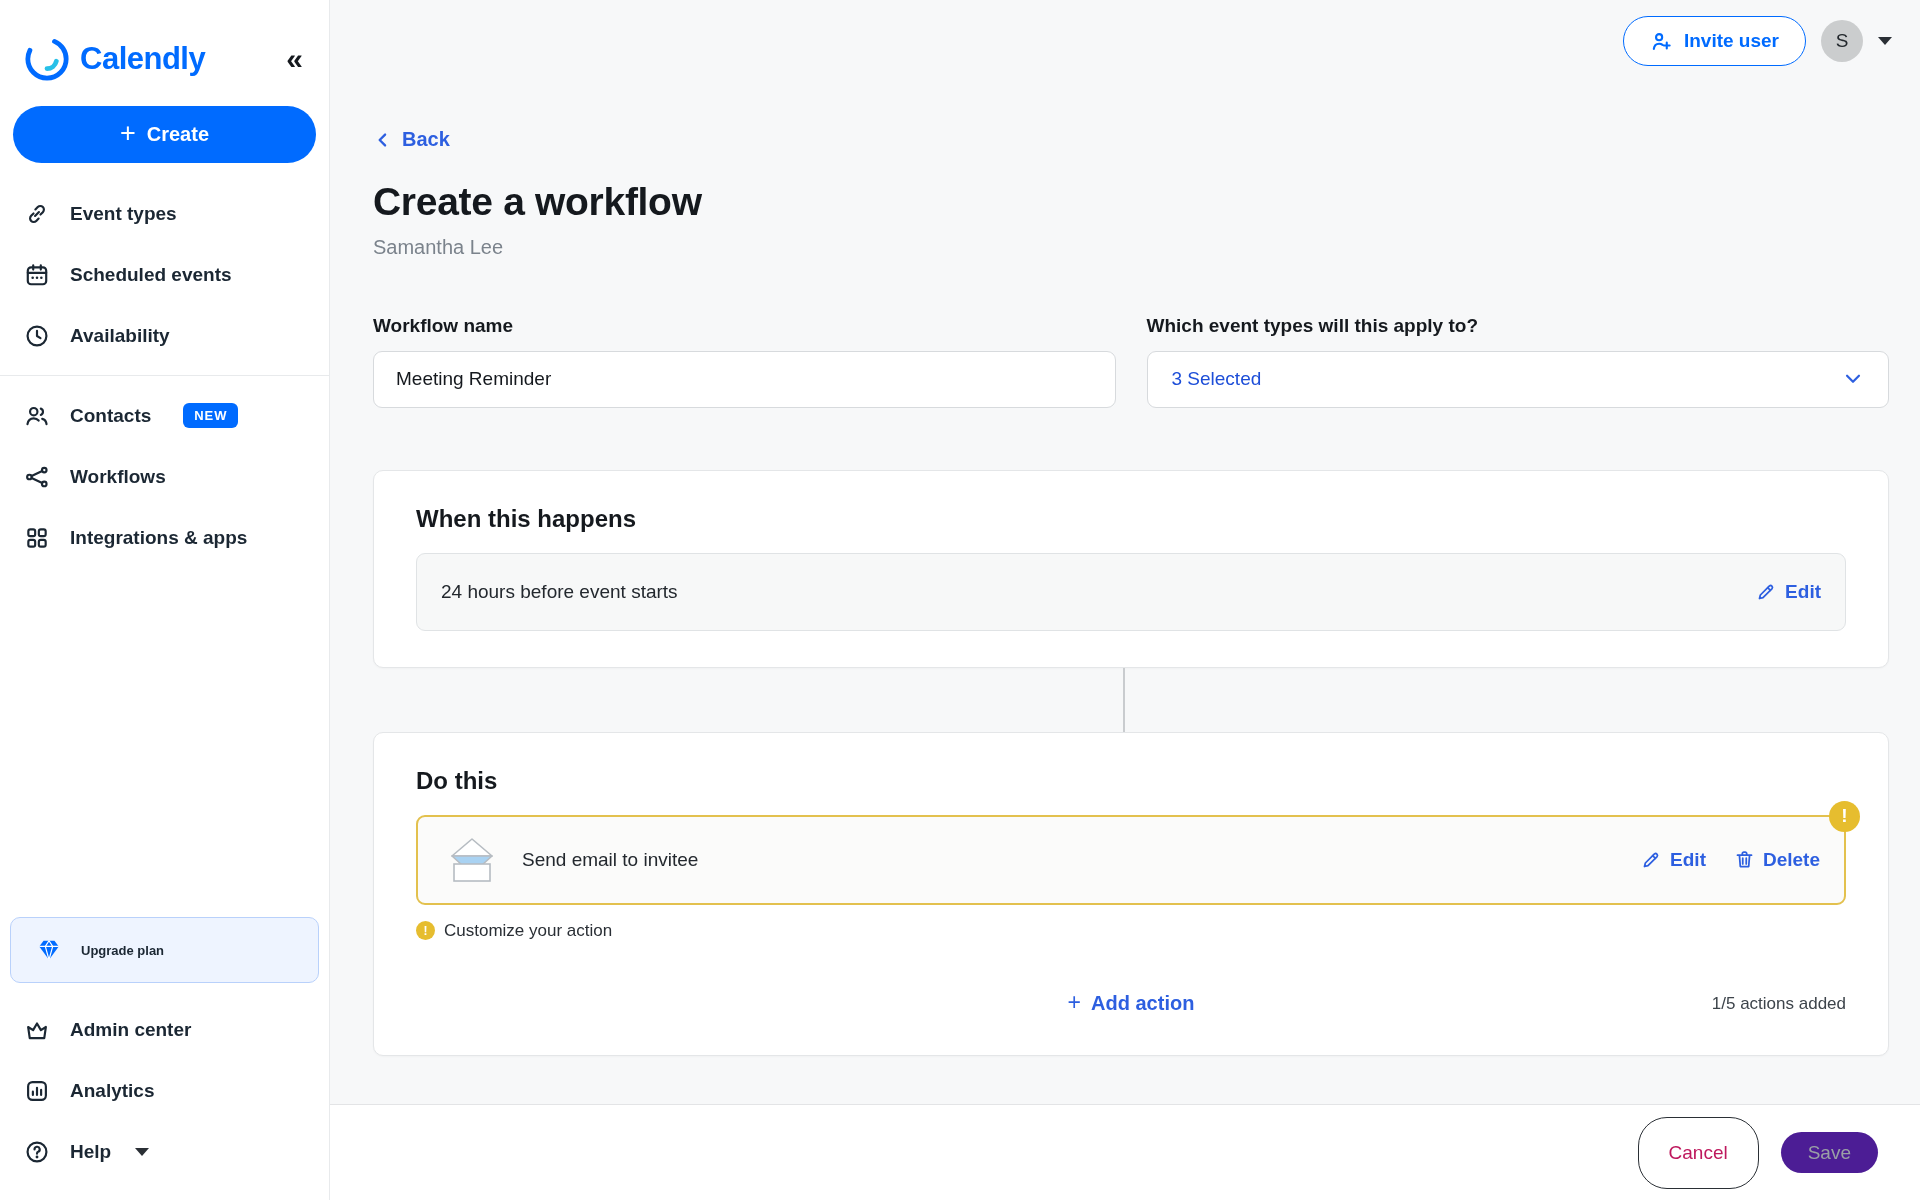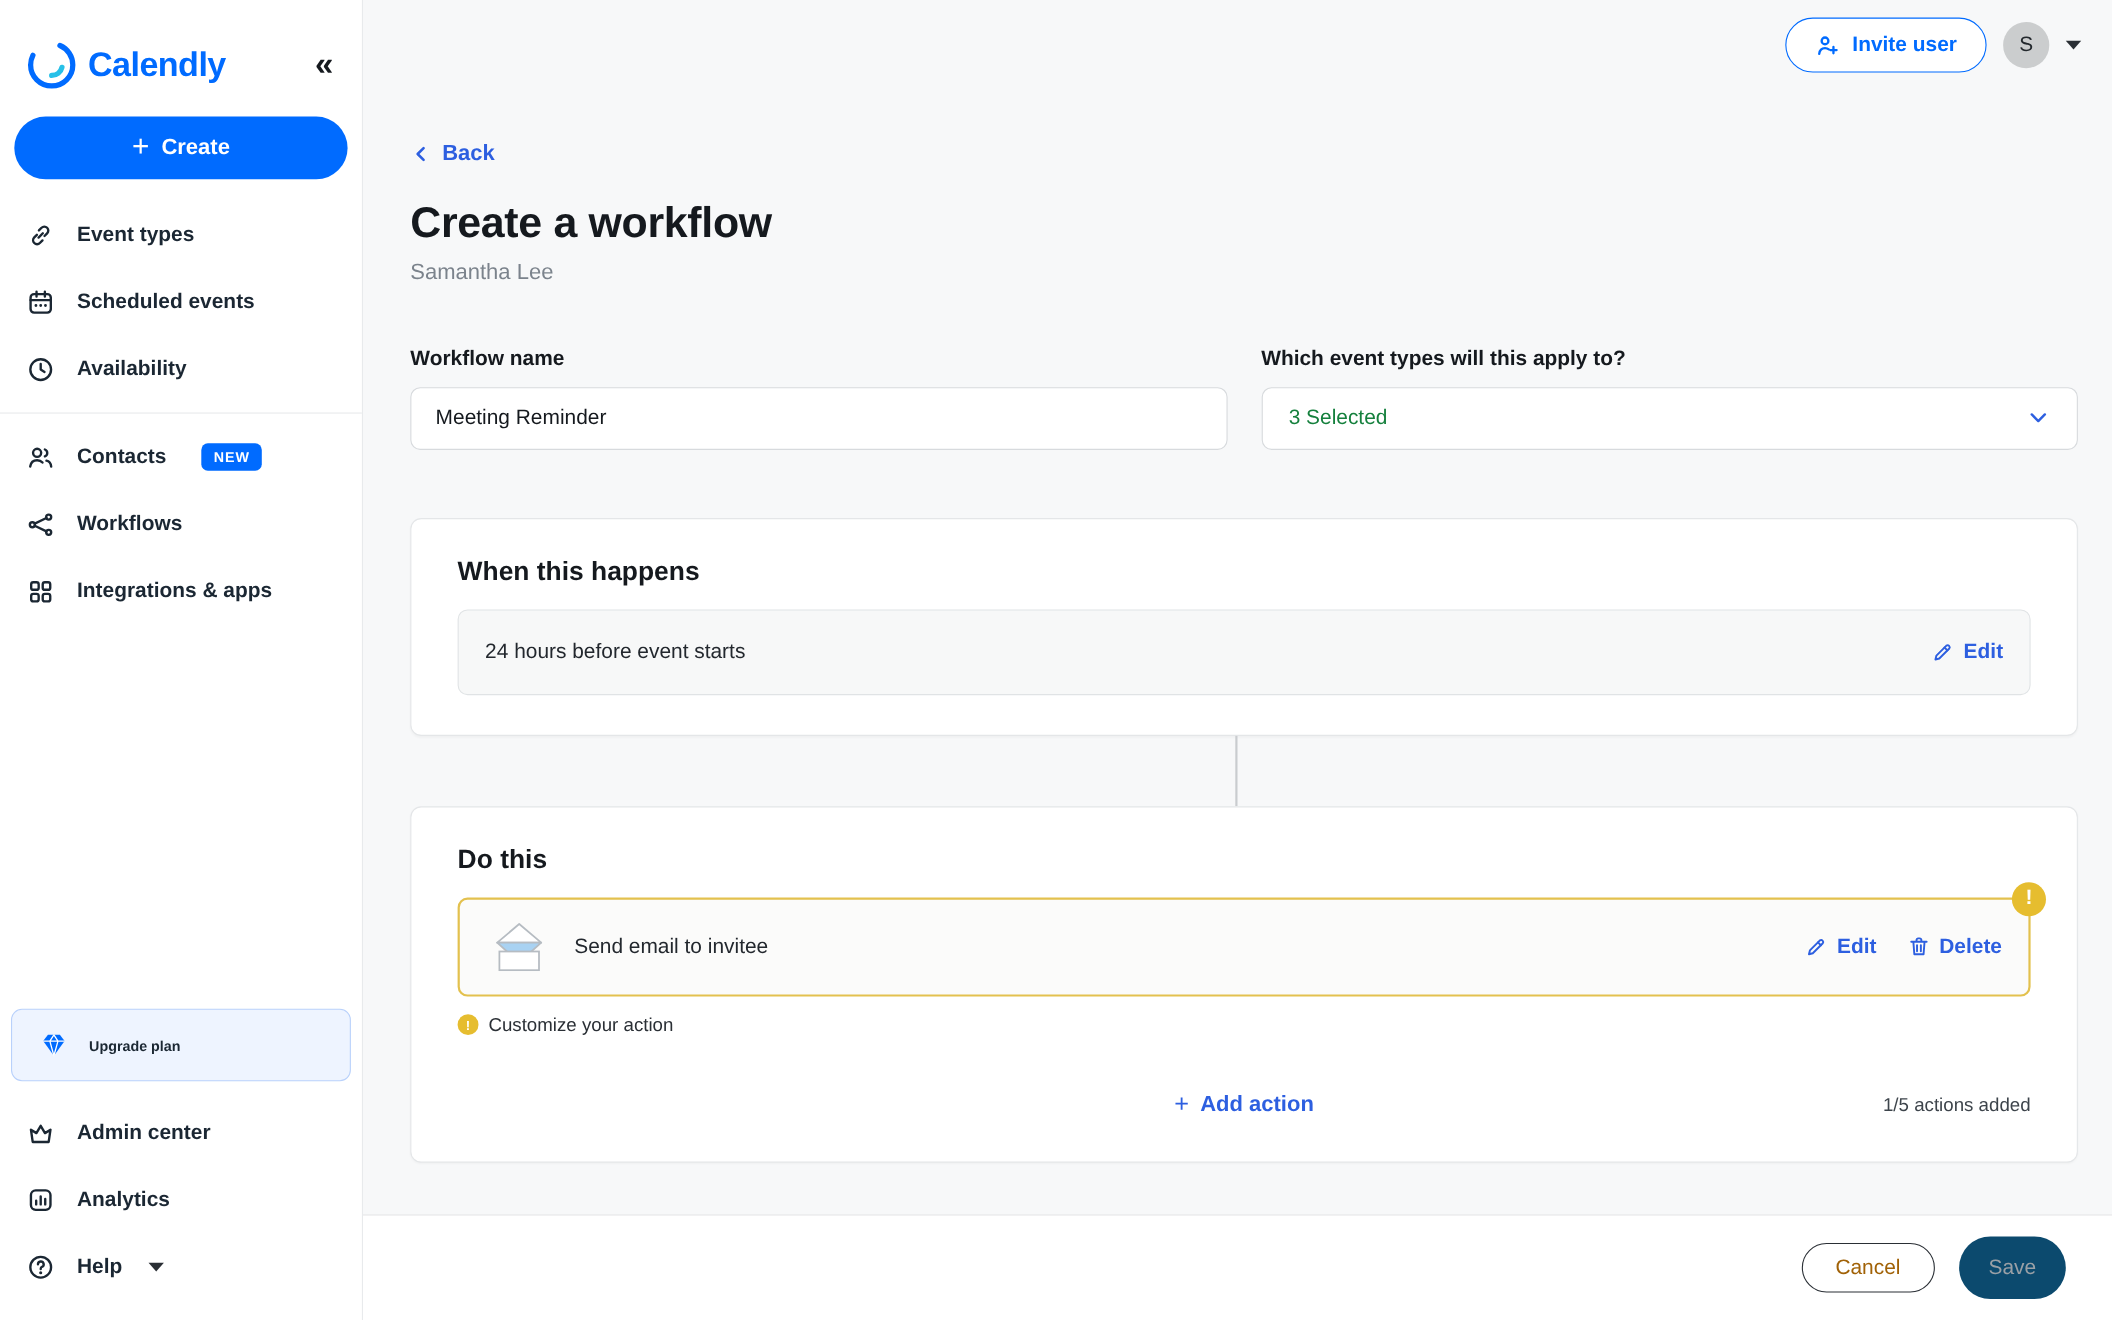--- a/index.html
+++ b/index.html
@@ -51,21 +51,21 @@
   .page-title { margin-top:26px; font-size:39px; font-weight:700; color:#15191e; letter-spacing:-0.3px; }
   .page-subtitle { margin-top:12px; font-size:20px; color:#7b838c; }
 
   .form-row { display:flex; gap:31px; margin-top:56px; }
   .form-col { flex:1; }
   .field-label { font-size:19px; font-weight:700; color:#15191e; margin-bottom:14px; }
   .text-input { width:100%; height:57px; border:1px solid #d7dadd; border-radius:9px;
     background:#fff; padding:0 22px; font-size:19px; color:#15191e; font-family:inherit; outline:none; }
   .select { height:57px; border:1px solid #d7dadd; border-radius:9px; background:#fff;
     padding:0 24px; display:flex; align-items:center; justify-content:space-between;
-    font-size:19px; color:#15803d; cursor:pointer; }
+    font-size:19px; color:#1d4ed8; cursor:pointer; }
 
   .card { background:#fff; border:1px solid #e4e6e8; border-radius:10px;
     padding:34px 42px 36px; box-shadow:0 1px 2px rgba(0,0,0,0.03); }
   .card.when { margin-top:62px; }
   .card-title { font-size:24px; font-weight:700; color:#15191e; }
   .trigger-box { margin-top:20px; height:78px; background:#f7f8f8; border:1px solid #e0e3e5;
     border-radius:9px; display:flex; align-items:center; justify-content:space-between;
     padding:0 24px; font-size:19px; color:#23282e; }
   .link { color:#2d5fe0; font-size:19px; font-weight:600; display:inline-flex;
     align-items:center; gap:8px; cursor:pointer; }
@@ -87,24 +87,24 @@
   .warn-dot { width:19px; height:19px; border-radius:50%; background:#e6bd2f; color:#fff;
     font-size:12px; font-weight:700; display:flex; align-items:center; justify-content:center; flex:none; }
   .add-row { margin-top:48px; position:relative; height:30px; display:flex;
     align-items:center; justify-content:center; }
   .add-action { font-size:20px; gap:10px; }
   .add-plus { font-size:23px; font-weight:400; line-height:1; margin-top:-2px; }
   .actions-count { position:absolute; right:0; font-size:17px; color:#3d444b; }
 
   .footer { height:96px; background:#fff; border-top:1px solid #e3e4e6; display:flex;
     align-items:center; justify-content:flex-end; gap:22px; padding-right:42px; flex:none; }
-  .btn-cancel { height:45px; padding:0 30px; border-radius:29px; border:1px solid #2a2f35;
-    background:#fff; font-size:19px; color:#a16207; cursor:pointer; font-family:inherit; }
-  .btn-save { height:57px; padding:0 27px; border-radius:29px; border:none;
-    background:#0c4a6e; font-size:19px; color:#9aa0a6; font-family:inherit; cursor:default; }
+  .btn-cancel { height:72px; padding:0 30px; border-radius:29px; border:1px solid #2a2f35;
+    background:#fff; font-size:19px; color:#be185d; cursor:pointer; font-family:inherit; }
+  .btn-save { height:41px; padding:0 27px; border-radius:29px; border:none;
+    background:#4c1d95; font-size:19px; color:#9aa0a6; font-family:inherit; cursor:default; }
 
   .sb-ic { stroke:#1b2733; stroke-width:2; fill:none; stroke-linecap:round; stroke-linejoin:round; }
   .bl-ic { stroke:#2d5fe0; stroke-width:2; fill:none; stroke-linecap:round; stroke-linejoin:round; }
   .brand-ic { stroke:#006bff; stroke-width:2.2; fill:none; stroke-linecap:round; stroke-linejoin:round; }
 </style>
 </head>
 <body>
 
 <div class="app">
 

